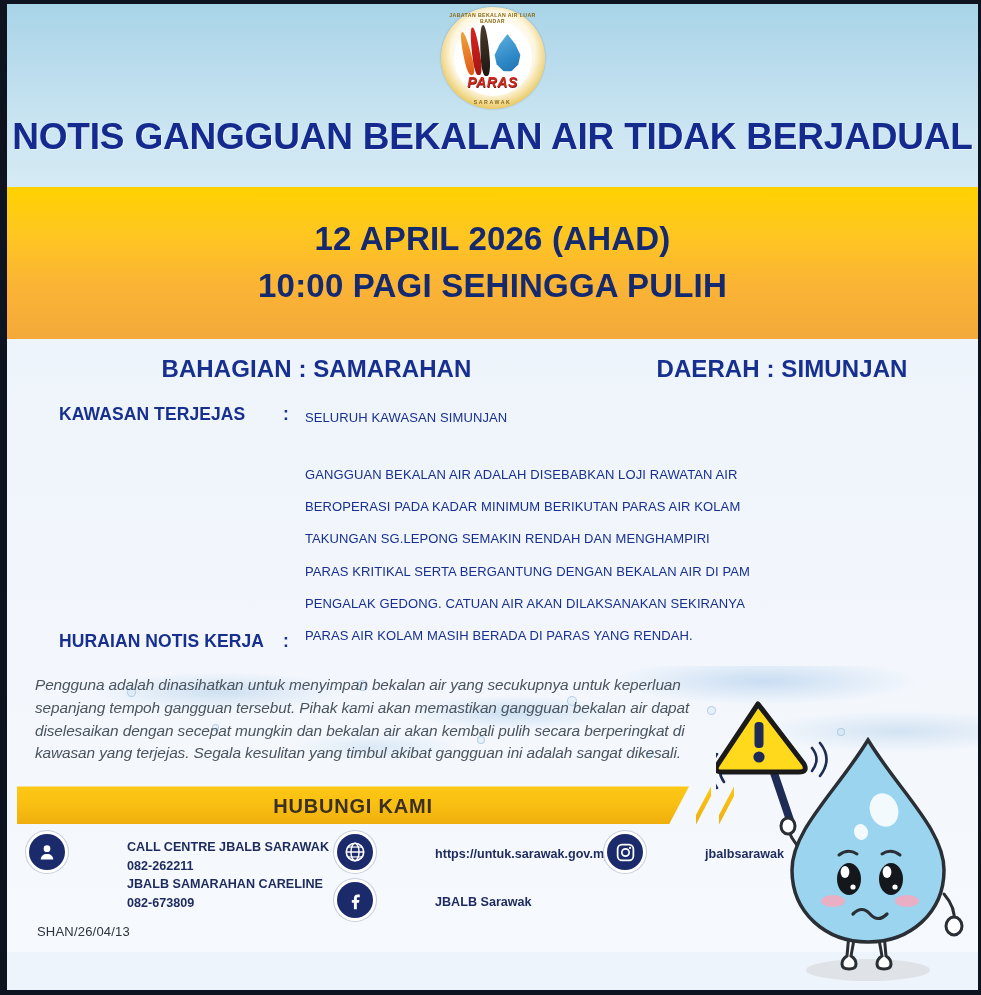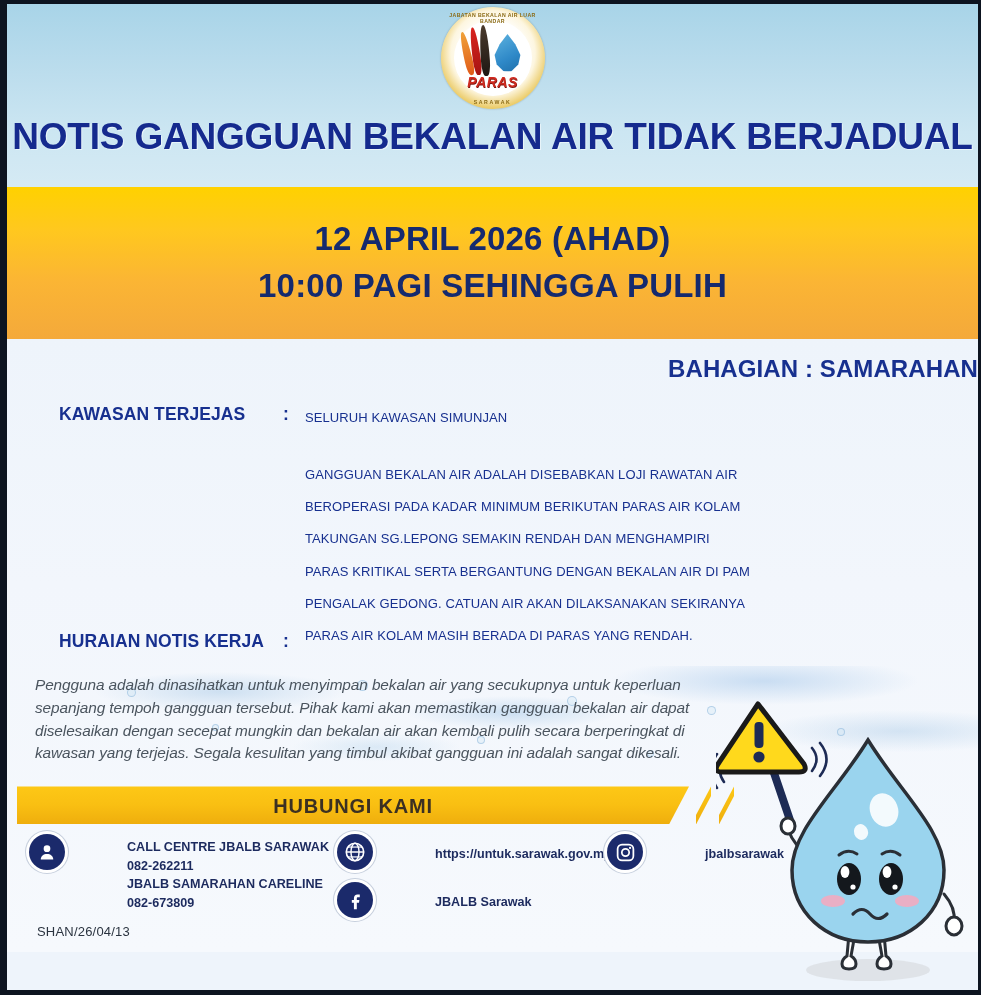--- a/index.html
+++ b/index.html
@@ -124,21 +124,21 @@
   }
 
   
   .body-area {
     position: relative;
     background: linear-gradient(180deg,#eef4fb 0%, #f2f6fc 40%, #f6f9fd 100%);
     padding-bottom: 6px;
   }
   .area-row {
     display: flex;
-    justify-content: flex-end;
+    justify-content: center;
     padding: 16px 0 8px 0;
   }
   .area-item {
     font-size: 24px;
     font-weight: bold;
     color: #17308f;
     letter-spacing: .1px;
   }
   .area-item.div  { margin-left: 84px; }
   .area-item.dist { margin-left: 185px; }
@@ -331,20 +331,21 @@
 
   <div class="date-band">
     <div class="date-line">12 APRIL 2026 (AHAD)</div>
     <div class="date-line">10:00 PAGI SEHINGGA PULIH</div>
   </div>
 
   <div class="body-area">
 
     <div class="area-row">
       <div class="area-item div">BAHAGIAN : SAMARAHAN</div>
+      <div class="area-item dist">DAERAH : SIMUNJAN</div>
     </div>
 
     <div class="info-row">
       <div class="info-label">KAWASAN TERJEJAS</div>
       <div class="info-colon">:</div>
       <div class="info-value">SELURUH KAWASAN SIMUNJAN</div>
     </div>
 
     <div class="info-row desc">
       <div class="info-label">HURAIAN NOTIS KERJA</div>

